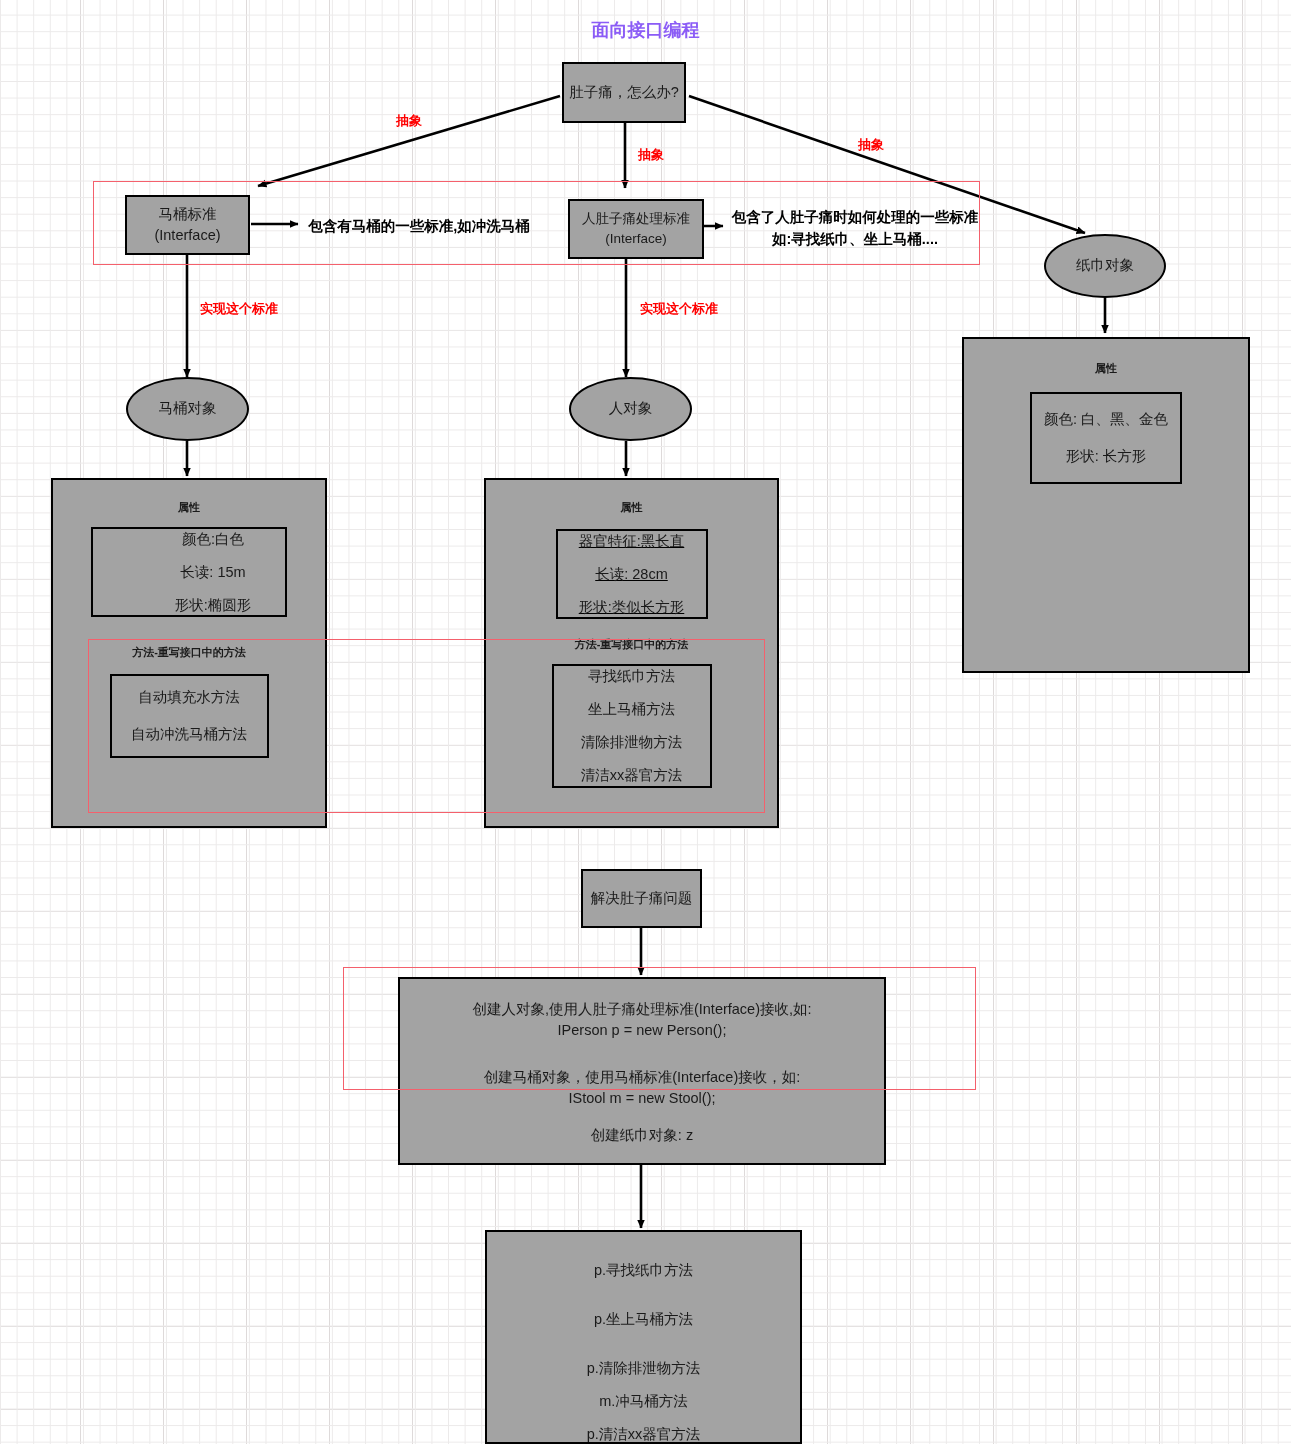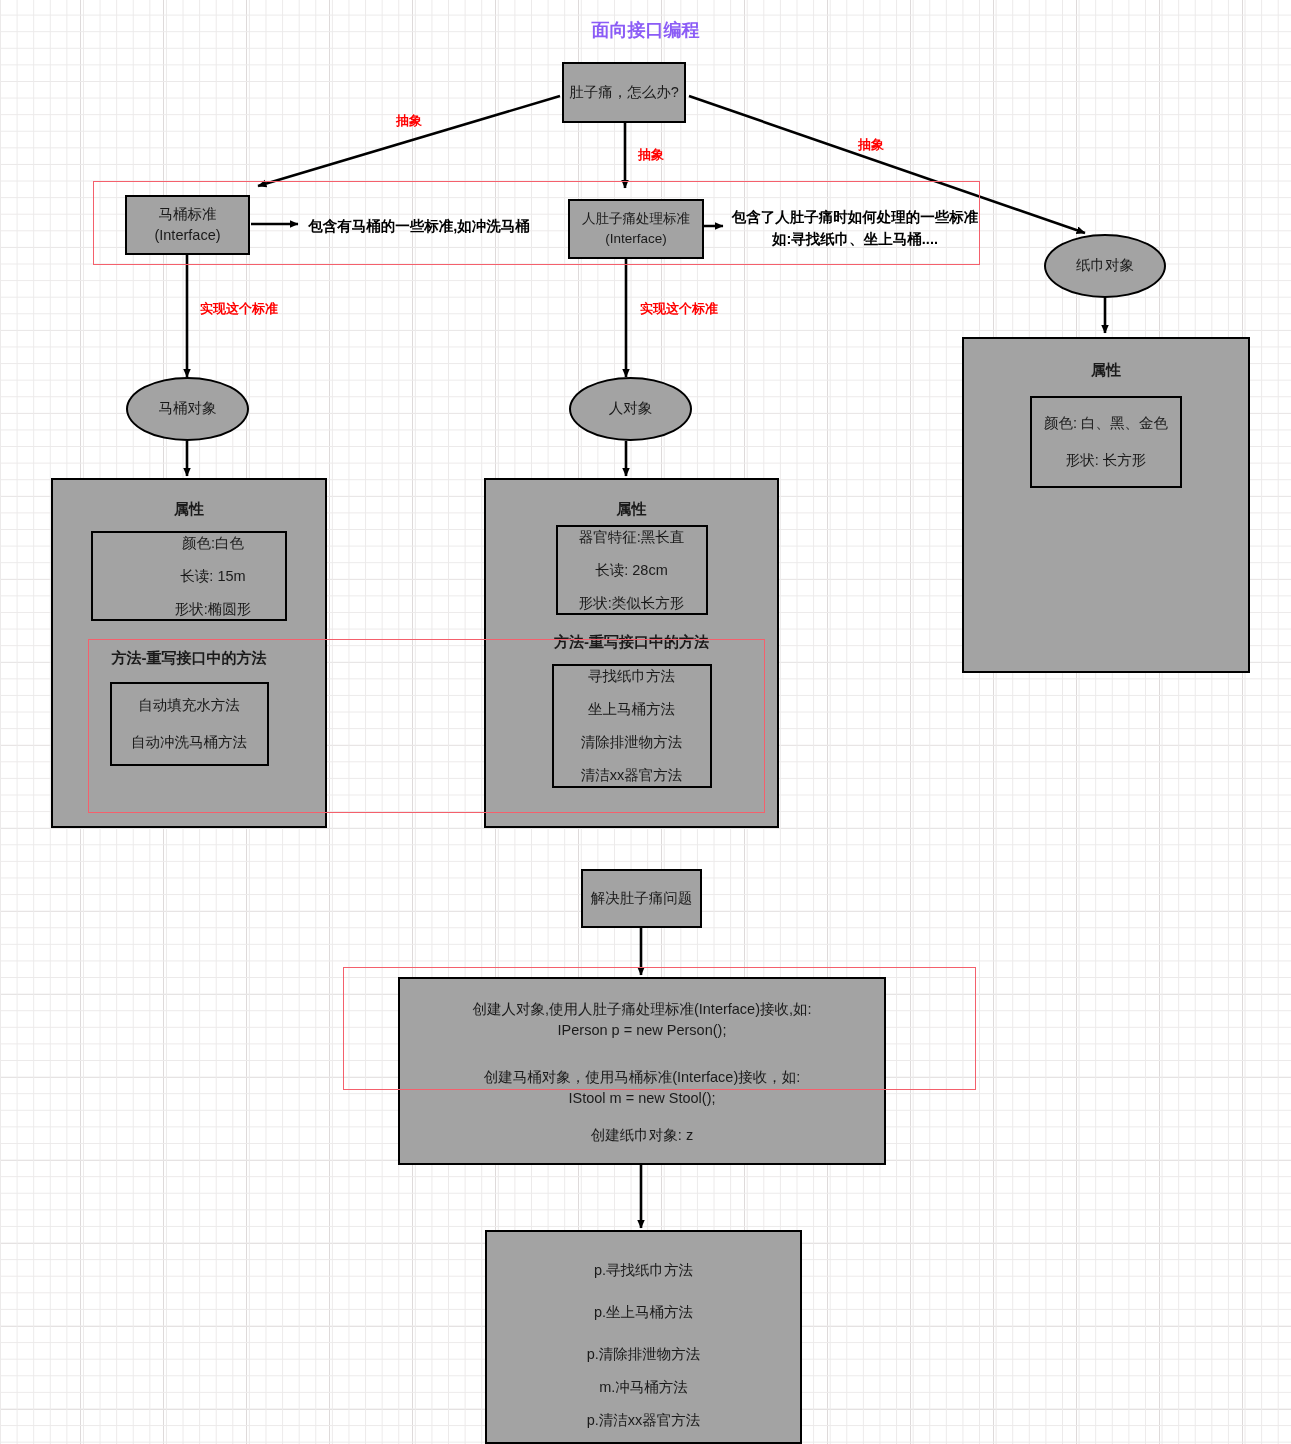--- a/index.html
+++ b/index.html
@@ -29,21 +29,21 @@
   .thinbox{border:2px solid #000;}
   .ell{border:2.5px solid #000;border-radius:50%;}
   .ctr{display:flex;flex-direction:column;align-items:center;justify-content:center;text-align:center;}
   .redrect{position:absolute;border:1.4px solid #f4606c;box-sizing:border-box;background:transparent;pointer-events:none;}
   .t{color:#1a1a1a;}
   .title{font-weight:bold;font-size:18px;color:#8b5cf6;}
   .lbl{font-size:14.5px;line-height:1.45;}
   .lbl-sm{font-size:13.5px;line-height:1.45;}
   .redtext{color:#ff0000;font-weight:bold;font-size:13px;position:absolute;white-space:nowrap;}
   .annot{position:absolute;font-weight:bold;font-size:14.5px;color:#000;line-height:1.5;text-align:center;white-space:pre-line;}
-  .attrhead{font-weight:bold;font-size:15px;}
+  .attrhead{font-weight:bold;font-size:11px;}
   .row{margin:7px 0;font-size:14.5px;}
   .row2{margin:9px 0;font-size:14.5px;}
 </style>
 </head>
 <body>
 
 <div id="canvas"></div>
 
 <svg id="wires" viewBox="0 0 1291 1444">
   <defs>
@@ -147,21 +147,21 @@
 </div>
 
 <div class="node ell ctr" style="left:569px;top:377px;width:123px;height:64px;">
   <span class="lbl t">人对象</span>
 </div>
 
 <div class="node box" style="left:484px;top:478px;width:295px;height:350px;">
   <div class="ctr" style="padding-top:20px;">
     <span class="attrhead t">属性</span>
   </div>
-  <div class="thinbox ctr" style="margin:6px auto 0;width:148px;height:86px;">
+  <div class="thinbox ctr" style="margin:14px auto 0;width:148px;height:86px;text-decoration:underline;">
     <div class="row t">器官特征:黑长直</div>
     <div class="row t">长读: 28cm</div>
     <div class="row t">形状:类似长方形</div>
   </div>
   <div class="ctr" style="padding-top:18px;">
     <span class="attrhead t">方法-重写接口中的方法</span>
   </div>
   <div class="thinbox ctr" style="margin:12px auto 0;width:156px;height:120px;">
     <div class="row t">寻找纸巾方法</div>
     <div class="row t">坐上马桶方法</div>
@@ -186,18 +186,18 @@
     <div style="height:16px;"></div>
     <div class="lbl t">创建纸巾对象: z</div>
   </div>
 </div>
 
 <div class="redrect" style="left:343px;top:967px;width:633px;height:123px;"></div>
 
 <div class="node box" style="left:485px;top:1230px;width:317px;height:214px;">
   <div style="padding-top:16px;text-align:center;">
     <div class="lbl t" style="margin:12px 0;">p.寻找纸巾方法</div>
-    <div class="lbl t" style="margin:21px 0;">p.坐上马桶方法</div>
+    <div class="lbl t" style="margin:28px 0;">p.坐上马桶方法</div>
     <div class="lbl t" style="margin:12px 0;">p.清除排泄物方法</div>
     <div class="lbl t" style="margin:12px 0;">m.冲马桶方法</div>
     <div class="lbl t" style="margin:12px 0;">p.清洁xx器官方法</div>
   </div>
 </div>
 
 </body></html>

